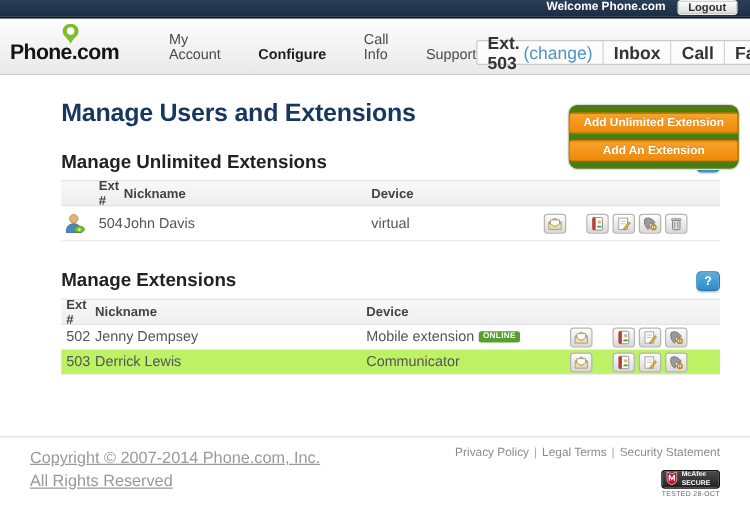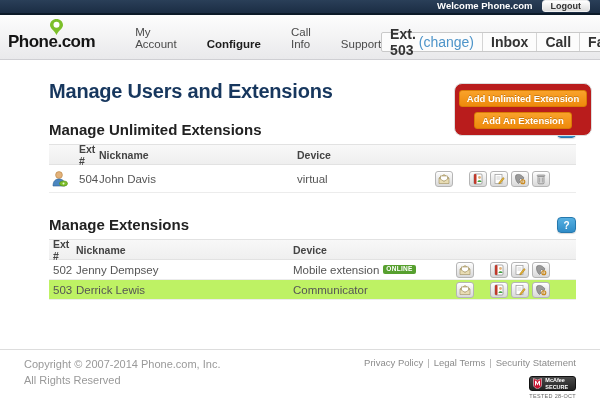--- a/index.html
+++ b/index.html
@@ -45,22 +45,22 @@
   .ext-num { font-weight:bold; color:#333; margin-right:3px; }
   .ext-change { color:#4d94c9; cursor:pointer; }
   .ext-link { font-weight:bold; color:#333; cursor:pointer; }
 
   
   .content { padding:0 24px; position:relative;margin-left:25px; }
   .page-title { margin-top:20px; font-size:20px; font-weight:bold; color:#17375e; letter-spacing:-0.2px; }
 
   .add-panel {
     position:absolute; right:8px; top:3px; width:138px; height:53px;
-    background:#b91c1c; border:1px solid #ddd; border-radius:8px;
-    display:flex; flex-direction:column; align-items:center; justify-content:center; gap:5px;
+    background:#4d7c0f; border:1px solid #ddd; border-radius:8px;
+    display:flex; flex-direction:column; justify-content:center; gap:5px;
   }
   .orange-btn {
     background:linear-gradient(#f9a22a,#ee8a0c); border:1px solid #d97c06;
     border-radius:3px; color:#fff; font-weight:bold; font-size:9.5px;
     padding:2px 7px; cursor:pointer; text-shadow:0 -1px 0 rgba(0,0,0,0.2);
   }
 
   .section-head { display:flex; align-items:center; justify-content:space-between; }
   .section-head.first { margin-top:18px; }
   .section-head.second { margin-top:23px; }
@@ -102,21 +102,21 @@
     display:flex; align-items:center; justify-content:center; cursor:pointer;
     box-shadow:inset 0 1px 0 #fff;
   }
 
   
   .footer {
     position:absolute; left:0; right:0; top:349px; bottom:0;
     border-top:1px solid #ddd; padding:7px 24px 0 24px;
     display:flex; justify-content:space-between;
   }
-  .copyright { font-size:11px; color:#999; line-height:1.45; }
+  .copyright { font-size:13px; color:#999; line-height:1.45;text-decoration:underline; }
   .footer-right { text-align:right; }
   .footer-links { font-size:9.5px; color:#8b8b8b; }
   .footer-links span.lnk { cursor:pointer; }
   .footer-links .sep { margin:0 4px; color:#aaa; }
   .mcafee { display:inline-block; margin-top:8px; text-align:center; }
   .mcafee-box {
     background:linear-gradient(#4a4a4a,#222); border:1px solid #111; border-radius:3px;
     display:flex; align-items:center; gap:3px; padding:1px 4px 1px 3px; height:15px;
   }
   .mcafee-txt { color:#fff; font-size:5.5px; font-weight:bold; line-height:1.15; text-align:left; }

